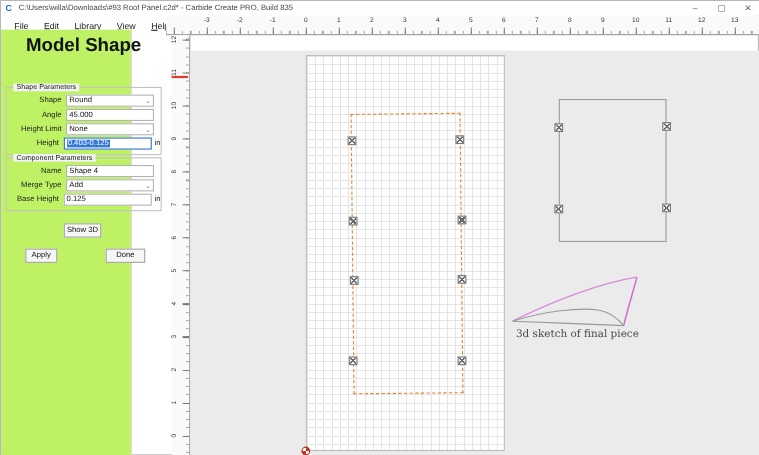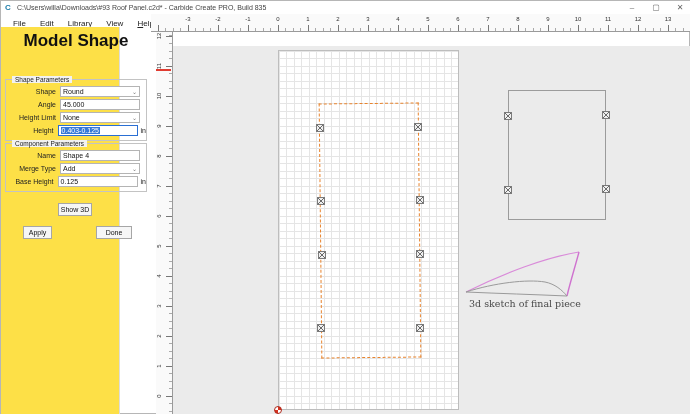--- a/index.html
+++ b/index.html
@@ -40,21 +40,21 @@
     background:repeating-linear-gradient(to bottom, #aaa 0 1px, transparent 1px 7.5px);
     background-position-y:4px; }
   .vruler .major { position:absolute; right:0; top:0; height:100%; width:6px;
     background:repeating-linear-gradient(to bottom, #777 0 1px, transparent 1px 30px);
     background-position-y:4px; }
   .vnum { position:absolute; left:-5px; width:18px; height:8px; text-align:center;
     font-size:6px; color:#333; transform:rotate(-90deg); }
   .vmarker { position:absolute; left:0; width:15px; height:2px; background:#e03c31; top:37px; }
 
   
-  .panel { position:absolute; left:0; top:26px; width:119px; height:388px; background:#fde047;
+  .panel { position:absolute; left:0; top:26px; width:119px; height:388px; background:#bef264;
     border-right:1px solid #dcdcdc; }
   .paneltitle { position:absolute; top:4px; left:0; width:150px; text-align:center;
     font-size:17px; font-weight:bold; color:#111; }
   .group { position:absolute; left:4px; width:142px; border:1px solid #c3c3c3; padding:5px 0 3px 0; }
   .legend { position:absolute; top:-4px; left:6px; background:#f2f2f2; padding:0 3px;
     font-size:6.5px; color:#222; }
   .row { display:flex; align-items:center; height:13px; padding-left:2px; }
   .row .lbl { width:52px; text-align:right; padding-right:4px; font-size:7px; color:#222; }
   .field { flex:0 0 80px; height:11px; background:#fff; border:1px solid #b4b4b4; font-size:7px;
     color:#111; display:flex; align-items:center; padding:0 2px; position:relative;

